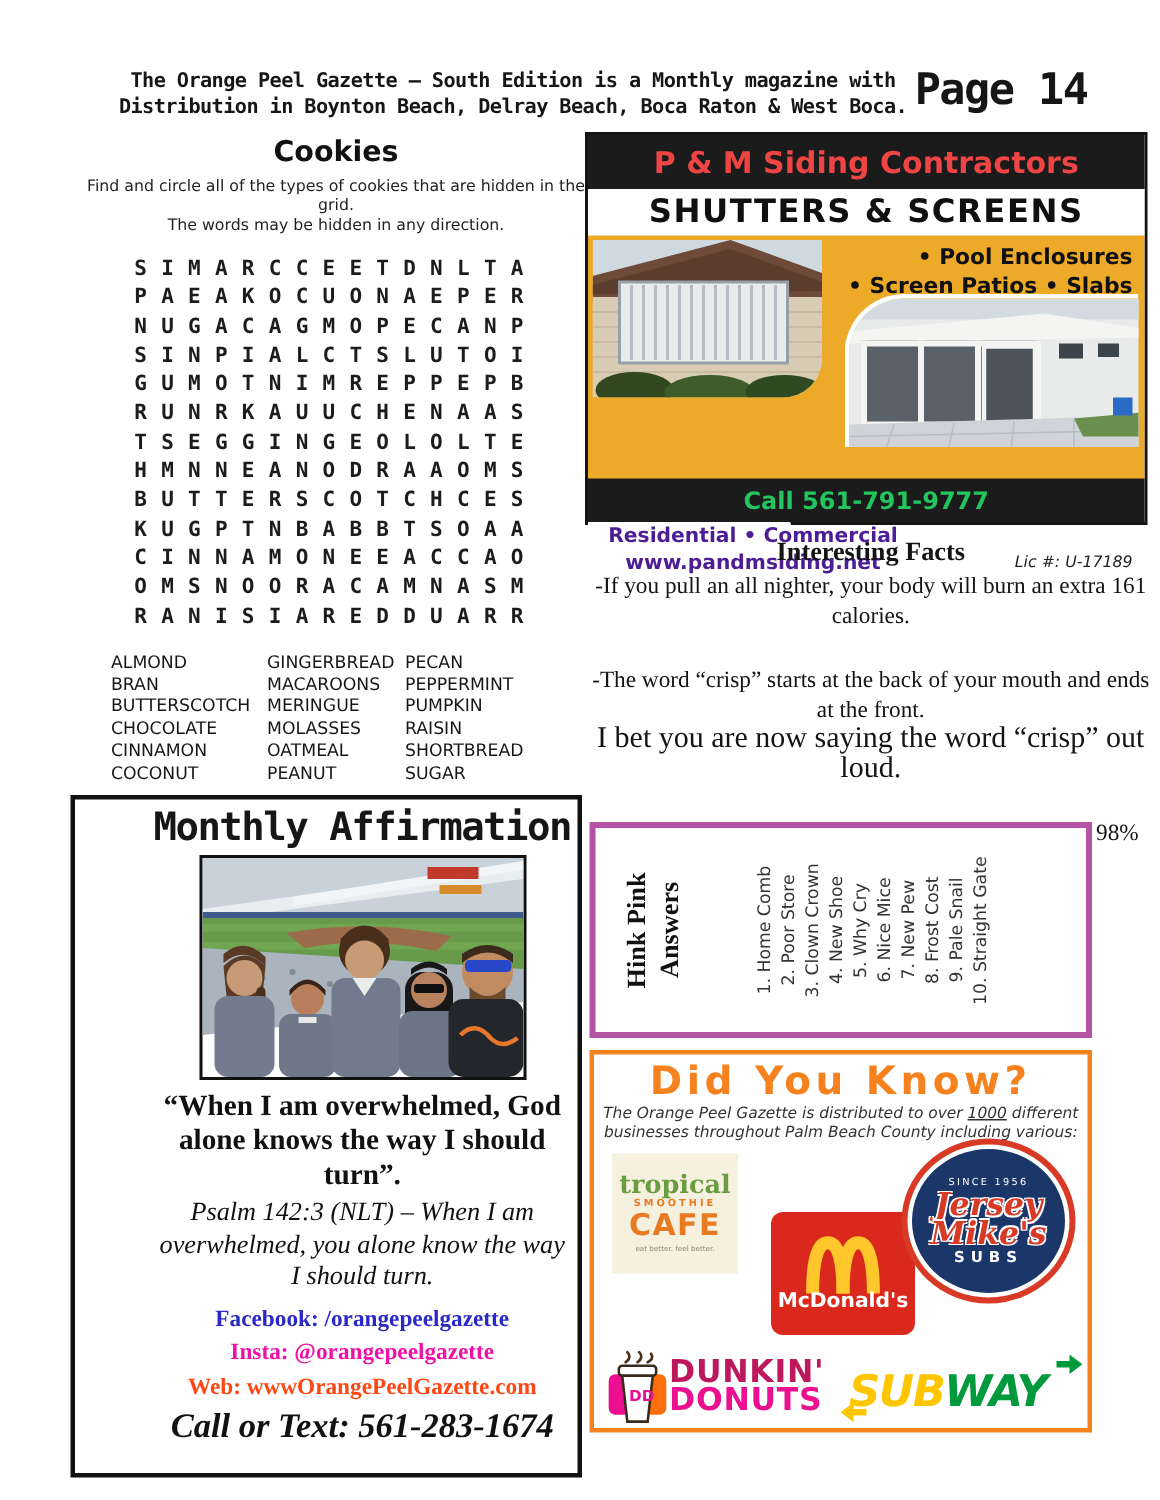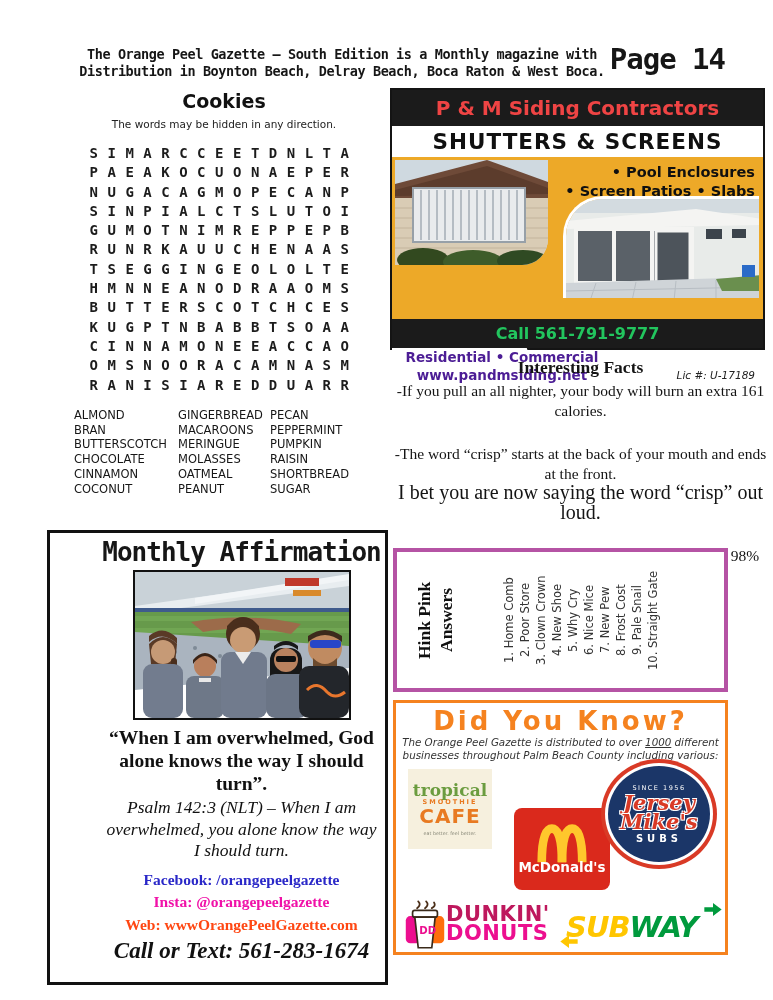--- a/index.html
+++ b/index.html
@@ -145,20 +145,21 @@
 
   <div class="masthead">
     <div>The Orange Peel Gazette – South Edition is a Monthly magazine with</div>
     <div>Distribution in Boynton Beach, Delray Beach, Boca Raton &amp; West Boca.</div>
   </div>
   <div class="pagenum">Page 14</div>
 
   <div class="puzzle">
     <div class="puzzle-title">Cookies</div>
     <div class="puzzle-instr">
+      <div>Find and circle all of the types of cookies that are hidden in the grid.</div>
       <div>The words may be hidden in any direction.</div>
     </div>
     <div class="grid">
       <div class="grid-row">SIMARCCEETDNLTA</div>
       <div class="grid-row">PAEAKOCUONAEPER</div>
       <div class="grid-row">NUGACAGMOPECANP</div>
       <div class="grid-row">SINPIALCTSLUTOI</div>
       <div class="grid-row">GUMOTNIMREPPEPB</div>
       <div class="grid-row">RUNRKAUUCHENAAS</div>
       <div class="grid-row">TSEGGINGEOLOLTE</div>

